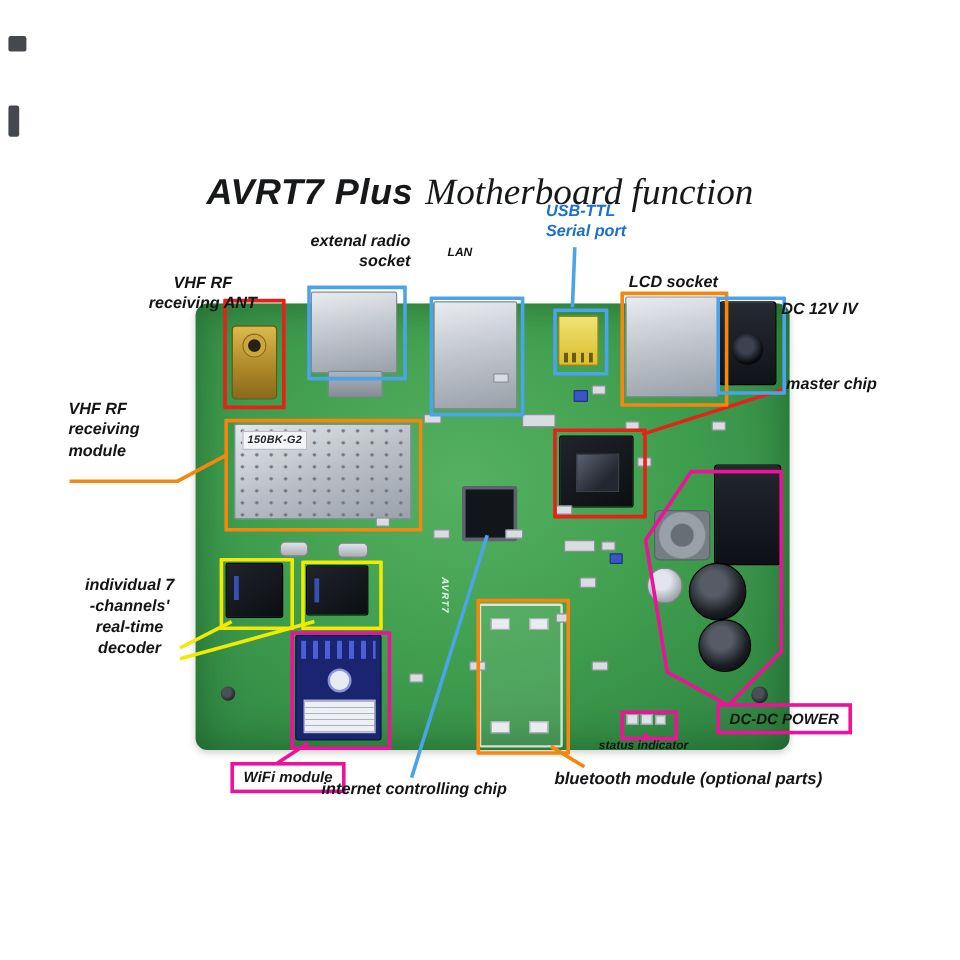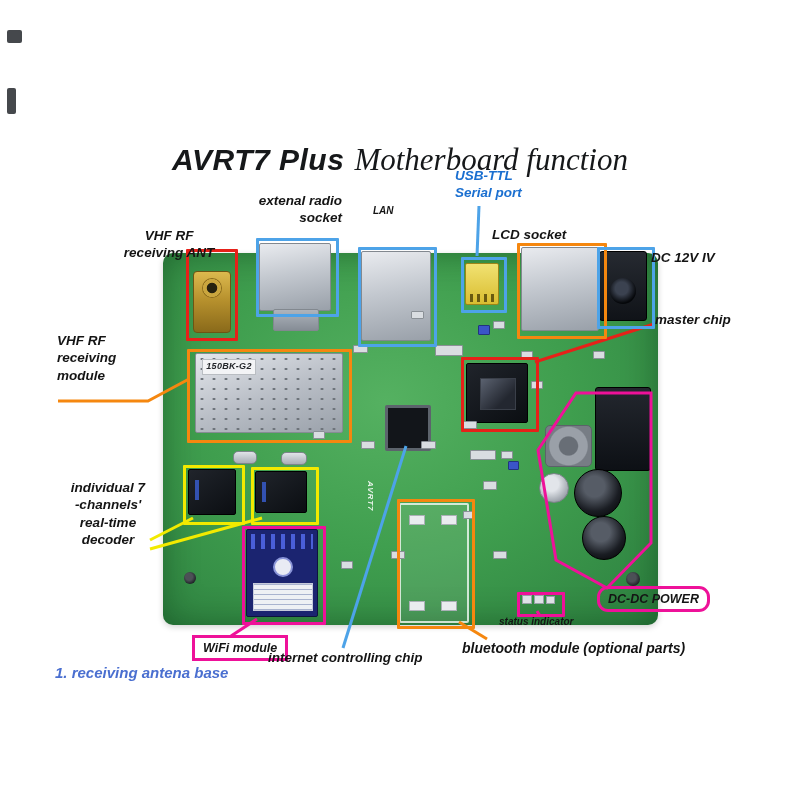--- a/index.html
+++ b/index.html
@@ -200,30 +200,29 @@
   <div class="abox" style="left:397px;top:499px;width:72px;height:124px;border-color:var(--c-orange,#f5870f);"></div>
   <div class="abox" style="left:517px;top:592px;width:42px;height:19px;border-color:var(--c-magenta,#ee1199);"></div>
 
   <div class="lbl" style="left:118px;top:227px;width:102px;text-align:center;">VHF RF
 receiving ANT</div>
   <div class="lbl" style="left:250px;top:192px;width:92px;text-align:right;">extenal radio
 socket</div>
   <div class="lbl" style="left:373px;top:205px;font-size:10px;">LAN</div>
   <div class="lbl blue" style="left:455px;top:167px;">USB-TTL
 Serial port</div>
-  <div class="lbl" style="left:492px;top:226px;">LCD socket</div>
+  <div class="lbl" style="left:524px;top:226px;">LCD socket</div>
   <div class="lbl" style="left:651px;top:249px;">DC 12V IV</div>
   <div class="lbl" style="left:655px;top:311px;">master chip</div>
   <div class="lbl" style="left:57px;top:332px;">VHF RF
 receiving
 module</div>
   <div class="lbl" style="left:62px;top:479px;width:92px;text-align:center;">individual 7
 -channels'
 real-time
 decoder</div>
   <div class="lbl boxed" style="left:192px;top:635px;">WiFi module</div>
   <div class="lbl" style="left:462px;top:640px;font-size:14px;">bluetooth module (optional parts)</div>
   <div class="lbl" style="left:268px;top:649px;">internet controlling chip</div>
   <div class="lbl" style="left:499px;top:616px;font-size:10px;">status indicator</div>
-  <div class="lbl boxed" style="left:597px;top:586px;border-radius:11px;">DC-DC POWER</div>
-
-  <div class="footer-note">1. receiving antena base</div>
+  <div class="lbl boxed" style="left:597px;top:586px;">DC-DC POWER</div>
+
 </div>
 
 </body></html>

